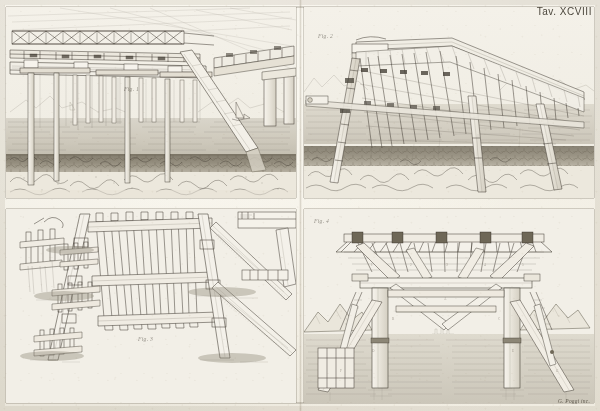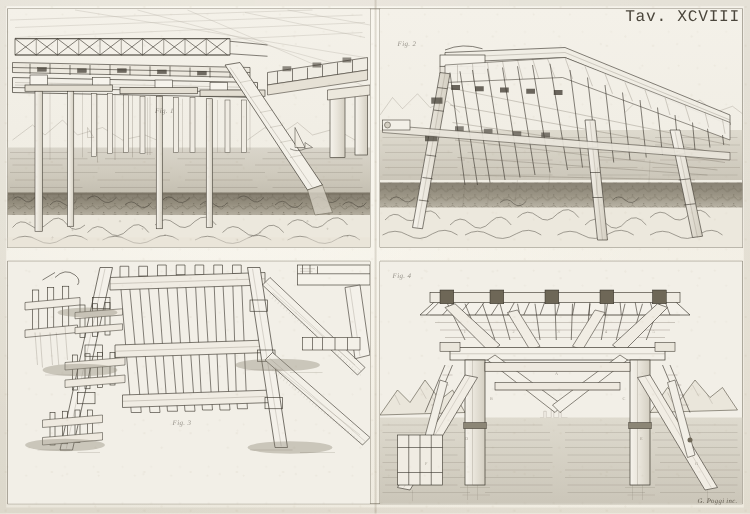--- a/index.html
+++ b/index.html
@@ -30,22 +30,22 @@
       radial-gradient(circle at 26% 88%, rgba(150,132,100,.18) 0 .5px, transparent 1.1px);
     background-size:37px 31px, 53px 47px, 29px 41px, 61px 43px, 23px 29px;
   }
   #fold{
     position:absolute;left:299px;top:0;width:3px;height:411px;
     background:linear-gradient(90deg,rgba(120,108,86,.0),rgba(120,108,86,.22),rgba(120,108,86,.0));
     pointer-events:none;
   }
   .plate-label{
     position:absolute;right:8px;top:6px;
-    font-size:13px;letter-spacing:.55px;color:#4b463c;
-    font-family:Liberation Mono, monospace;
+    font-size:10px;letter-spacing:.55px;color:#4b463c;
+    font-family:Liberation Sans, sans-serif;
     white-space:nowrap;
   }
   .signature{
     position:absolute;right:10px;bottom:7px;
     font-size:5.4px;letter-spacing:.25px;color:#5d574b;
     font-style:italic;white-space:nowrap;
   }
   .fig-label{
     position:absolute;font-size:5.6px;font-style:italic;
     color:#57514650;color:rgba(70,64,54,.55);

